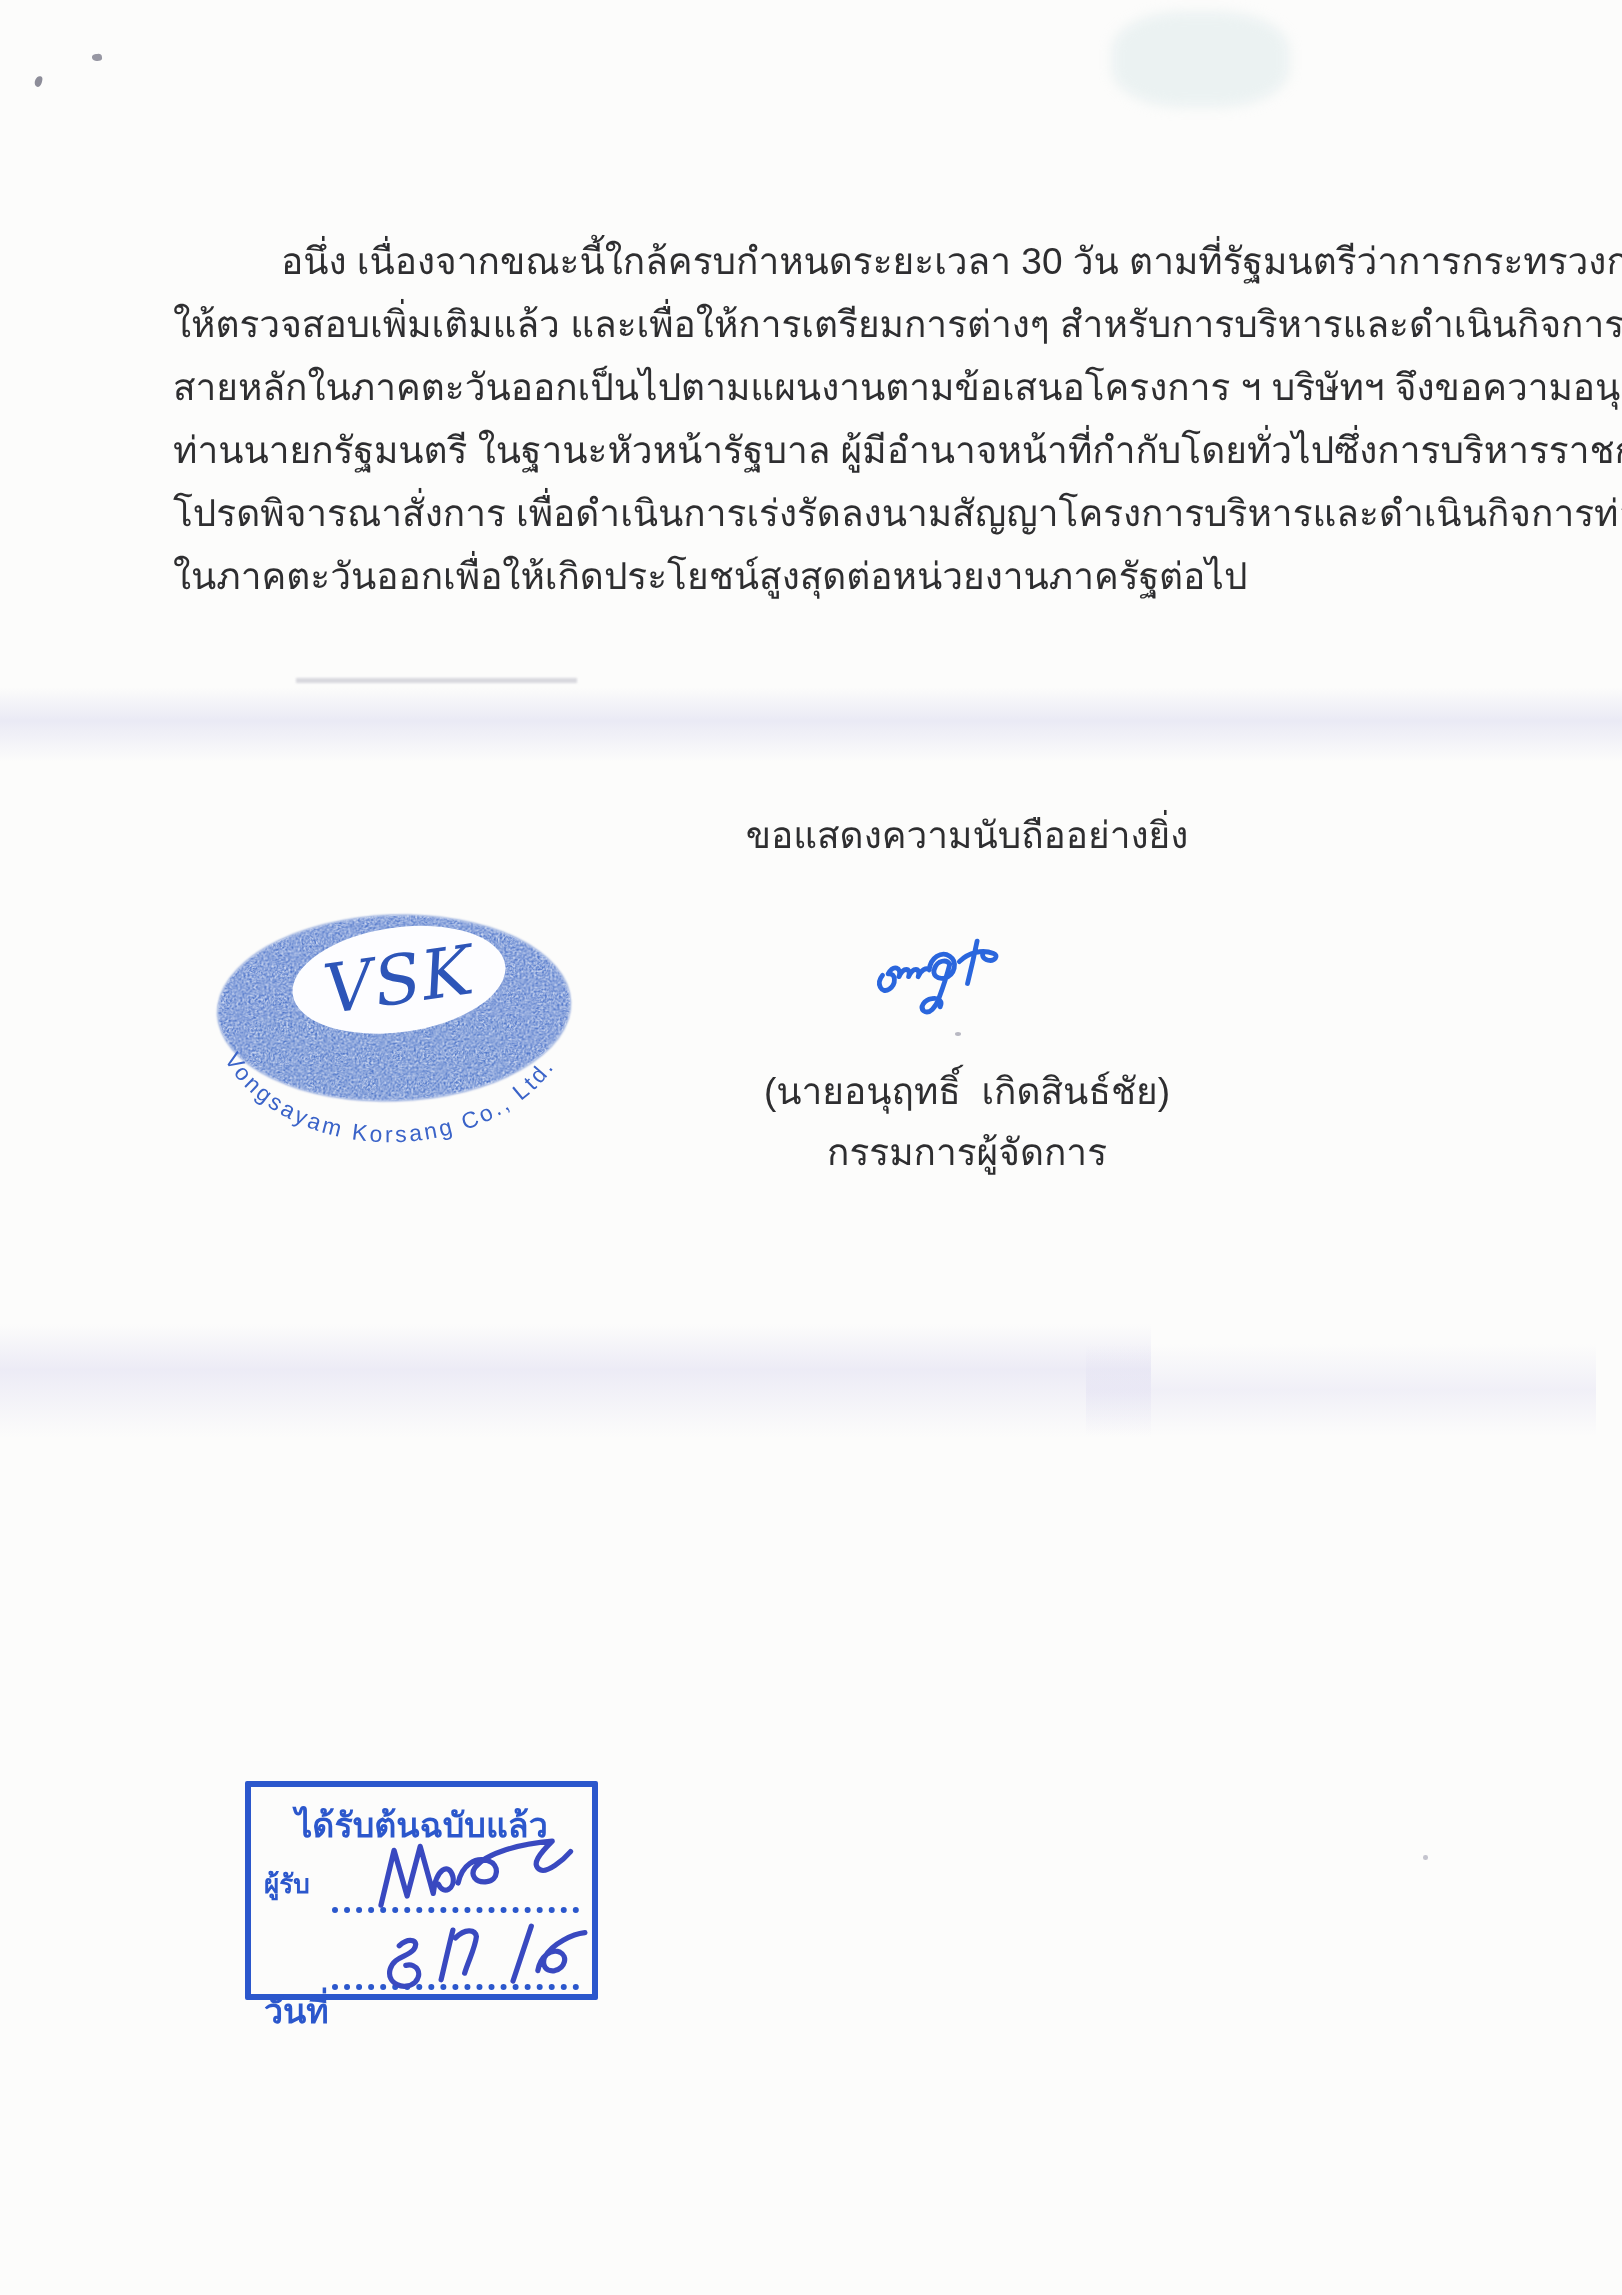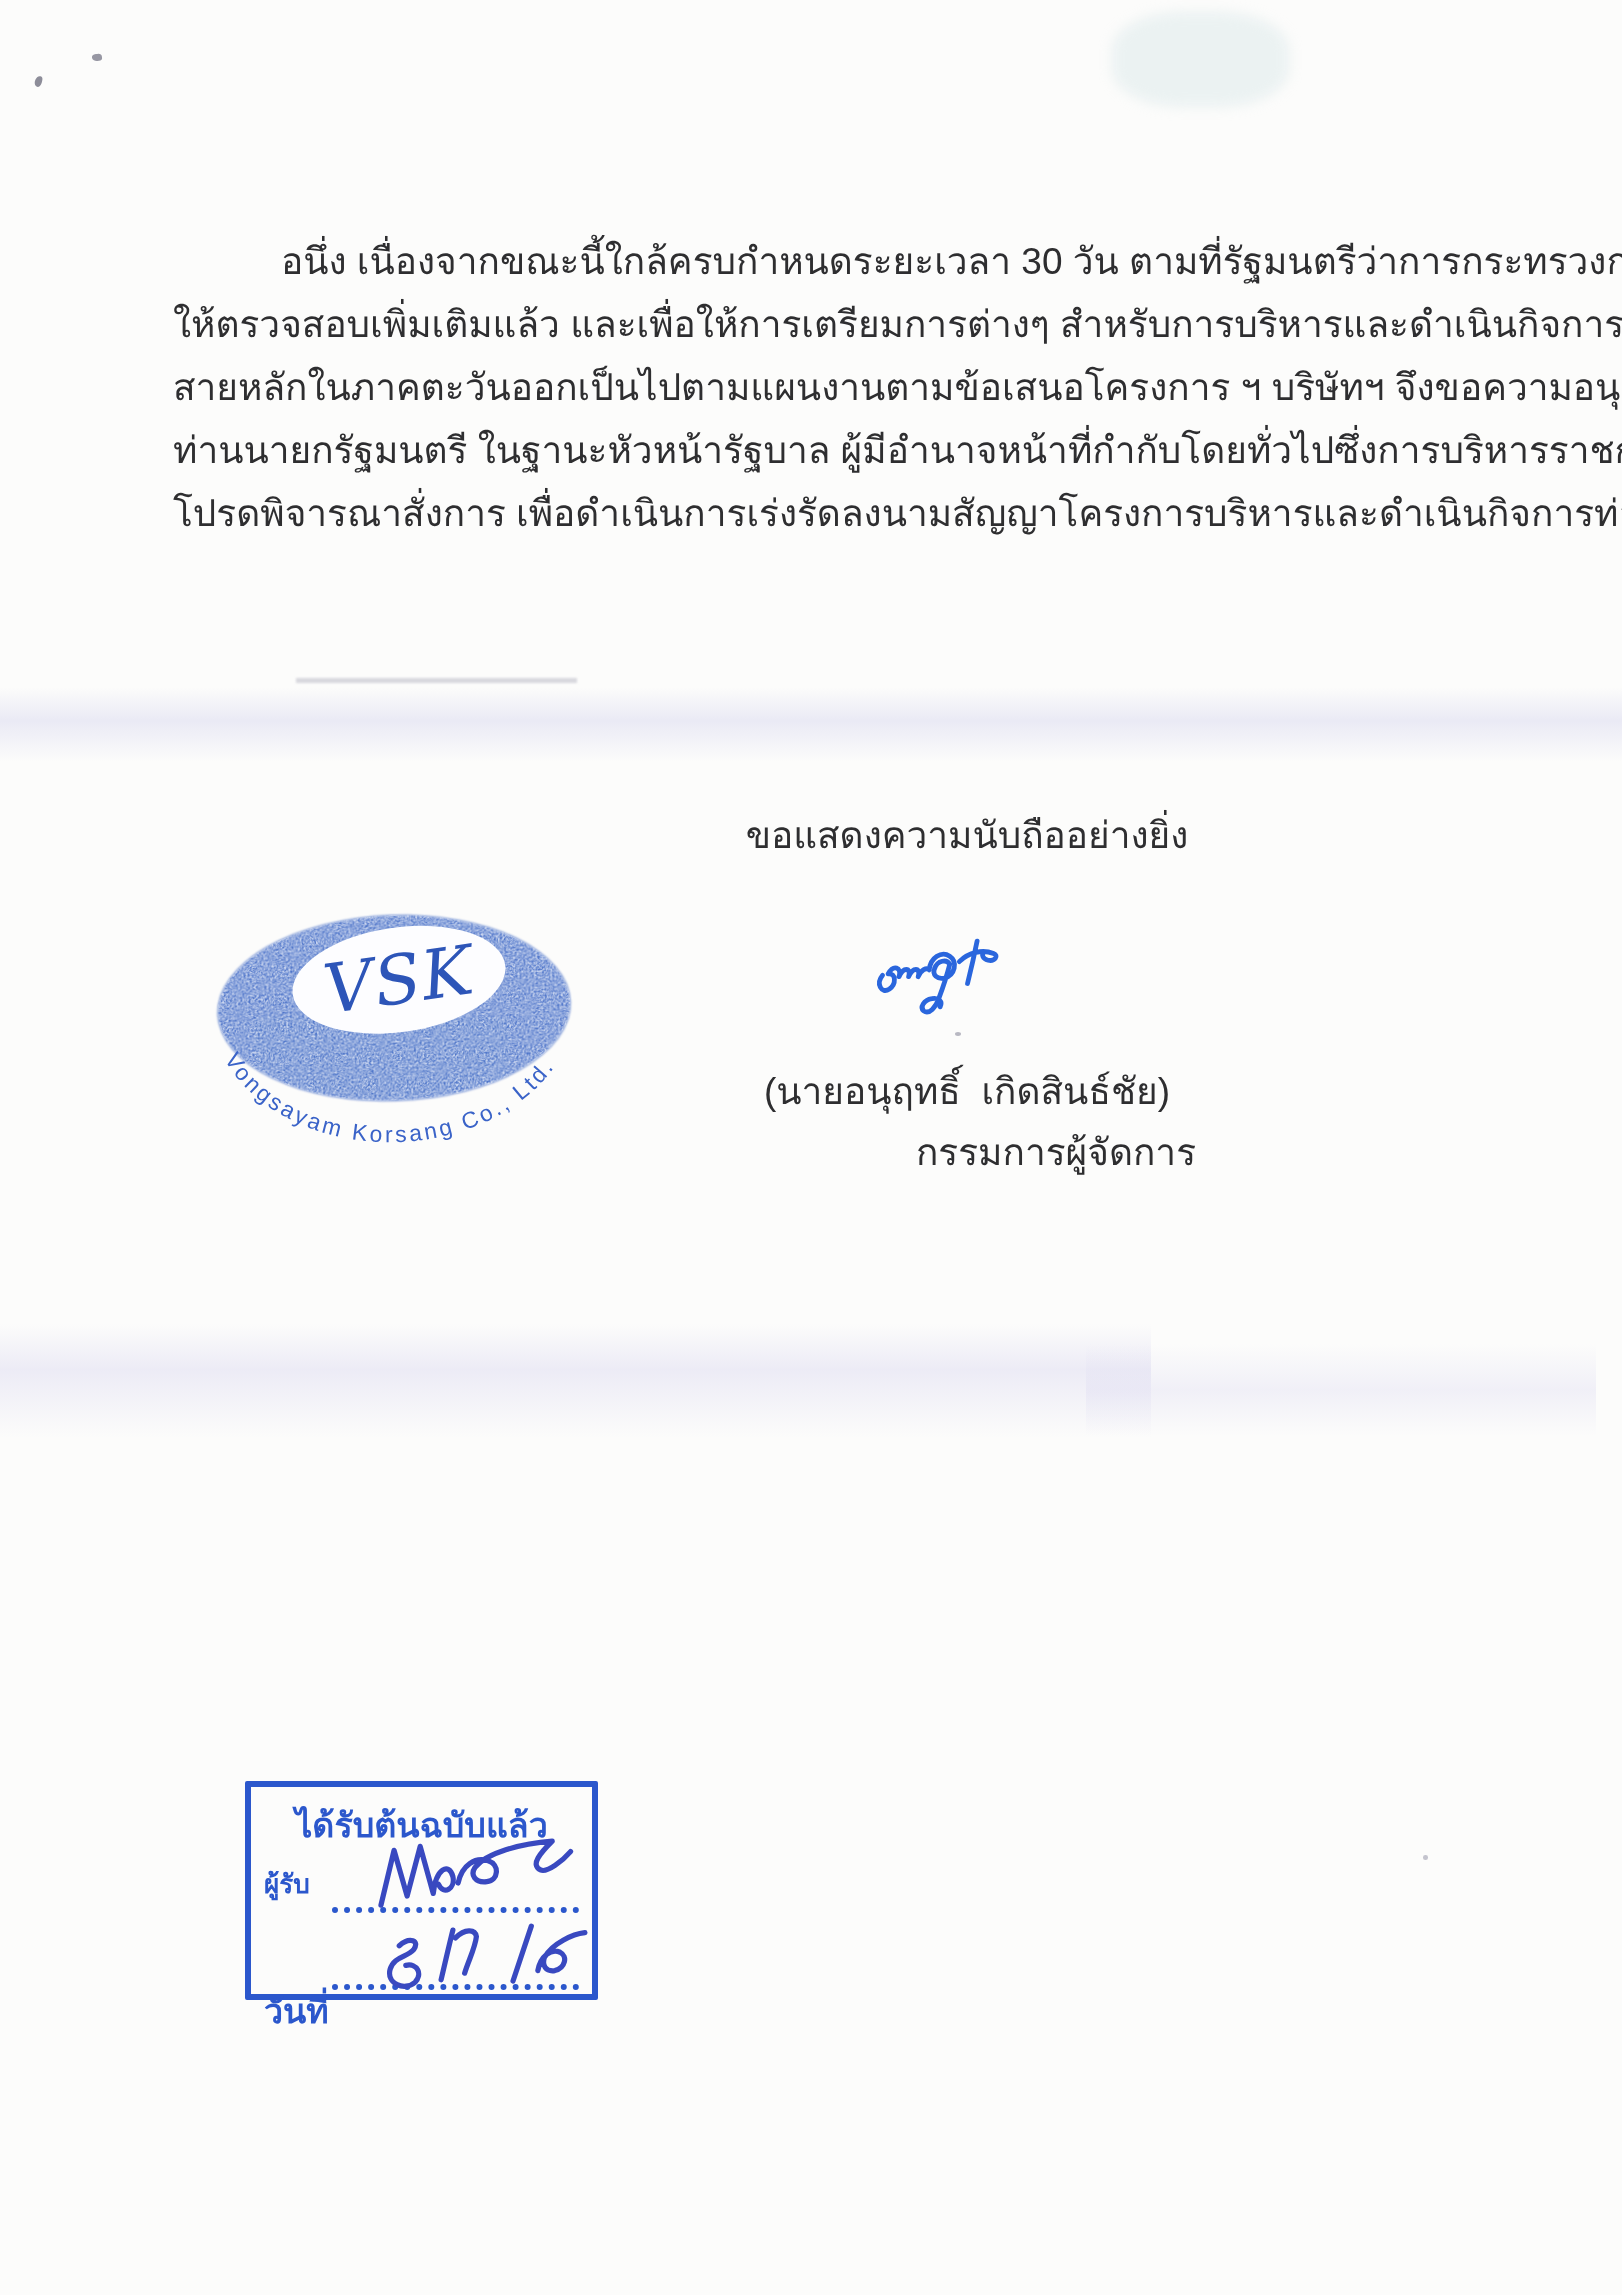--- a/index.html
+++ b/index.html
@@ -16,21 +16,21 @@
   }
   .body-line{white-space:nowrap;height:63px;}
   .body-line.indent{padding-left:108px;}
   .closing-line{
     position:absolute;left:281px;top:629px;
     font-size:37px;line-height:63px;color:#2e2e30;white-space:nowrap;
   }
   .sign-block{position:absolute;left:738px;top:810px;width:458px;text-align:center;color:#2e2e30;}
   .salutation{font-size:37px;line-height:52px;white-space:nowrap;font-family:Liberation Serif, serif;}
   .signer-name{position:absolute;left:738px;top:1061px;width:458px;text-align:center;font-size:37px;color:#2e2e30;white-space:pre;}
-  .signer-title{position:absolute;left:738px;top:1122px;width:458px;text-align:right;font-size:37px;color:#2e2e30;white-space:pre;}
+  .signer-title{position:absolute;left:738px;top:1122px;width:458px;text-align:center;font-size:37px;color:#2e2e30;white-space:pre;}
   
   .company-stamp{position:absolute;left:211px;top:904px;width:373px;height:255px;transform:rotate(-2deg);}
   .received-stamp{
     position:absolute;left:245px;top:1781px;width:353px;height:219px;
     border:6.5px solid #2b57cc;border-radius:2px;box-sizing:border-box;
     color:#2b57cc;
   }
   .rs-title{position:absolute;left:0;top:10.5px;width:100%;text-align:center;font-size:34px;font-weight:700;white-space:nowrap;}
   .rs-label1{position:absolute;left:13px;top:76px;font-size:26px;font-weight:700;white-space:nowrap;}
   .rs-dots1{position:absolute;left:81px;top:82px;width:247px;height:38px;border-bottom:6.5px dotted #2b57cc;}
@@ -67,20 +67,21 @@
   <div class="artifact speck2"></div>
   <div class="artifact speck3"></div>
   <div class="artifact speck4"></div>
 
   <div class="body-text">
     <div class="body-line indent">อนึ่ง เนื่องจากขณะนี้ใกล้ครบกำหนดระยะเวลา 30 วัน ตามที่รัฐมนตรีว่าการกระทรวงการคลังได้มีคำสั่ง</div>
     <div class="body-line">ให้ตรวจสอบเพิ่มเติมแล้ว และเพื่อให้การเตรียมการต่างๆ สำหรับการบริหารและดำเนินกิจการระบบท่อส่งน้ำ</div>
     <div class="body-line">สายหลักในภาคตะวันออกเป็นไปตามแผนงานตามข้อเสนอโครงการ ฯ บริษัทฯ จึงขอความอนุเคราะห์จาก</div>
     <div class="body-line">ท่านนายกรัฐมนตรี ในฐานะหัวหน้ารัฐบาล ผู้มีอำนาจหน้าที่กำกับโดยทั่วไปซึ่งการบริหารราชการแผ่นดิน</div>
     <div class="body-line">โปรดพิจารณาสั่งการ เพื่อดำเนินการเร่งรัดลงนามสัญญาโครงการบริหารและดำเนินกิจการท่อส่งน้ำสายหลัก</div>
+    <div class="body-line">ในภาคตะวันออกเพื่อให้เกิดประโยชน์สูงสุดต่อหน่วยงานภาครัฐต่อไป</div>
   </div>
 
 
   <div class="sign-block">
     <div class="salutation">ขอแสดงความนับถืออย่างยิ่ง</div>
   </div>
 
   <svg class="signature-svg" viewBox="0 0 200 130">
     <g fill="none" stroke="#2a66dd" stroke-width="7" stroke-linecap="round" stroke-linejoin="round">
       <path d="M14,64 C4,76 12,92 24,84 C34,77 34,60 22,62 C30,48 42,52 38,66 C44,52 56,52 52,66 C58,52 70,52 66,66 C70,56 78,52 82,56 C84,38 100,28 112,36 C124,44 120,64 104,68 C94,70 86,64 90,54 C94,42 108,40 112,48 C108,64 102,82 96,98 C92,110 82,122 74,116 C68,111 74,100 86,98 C96,96 102,102 98,110"></path>

